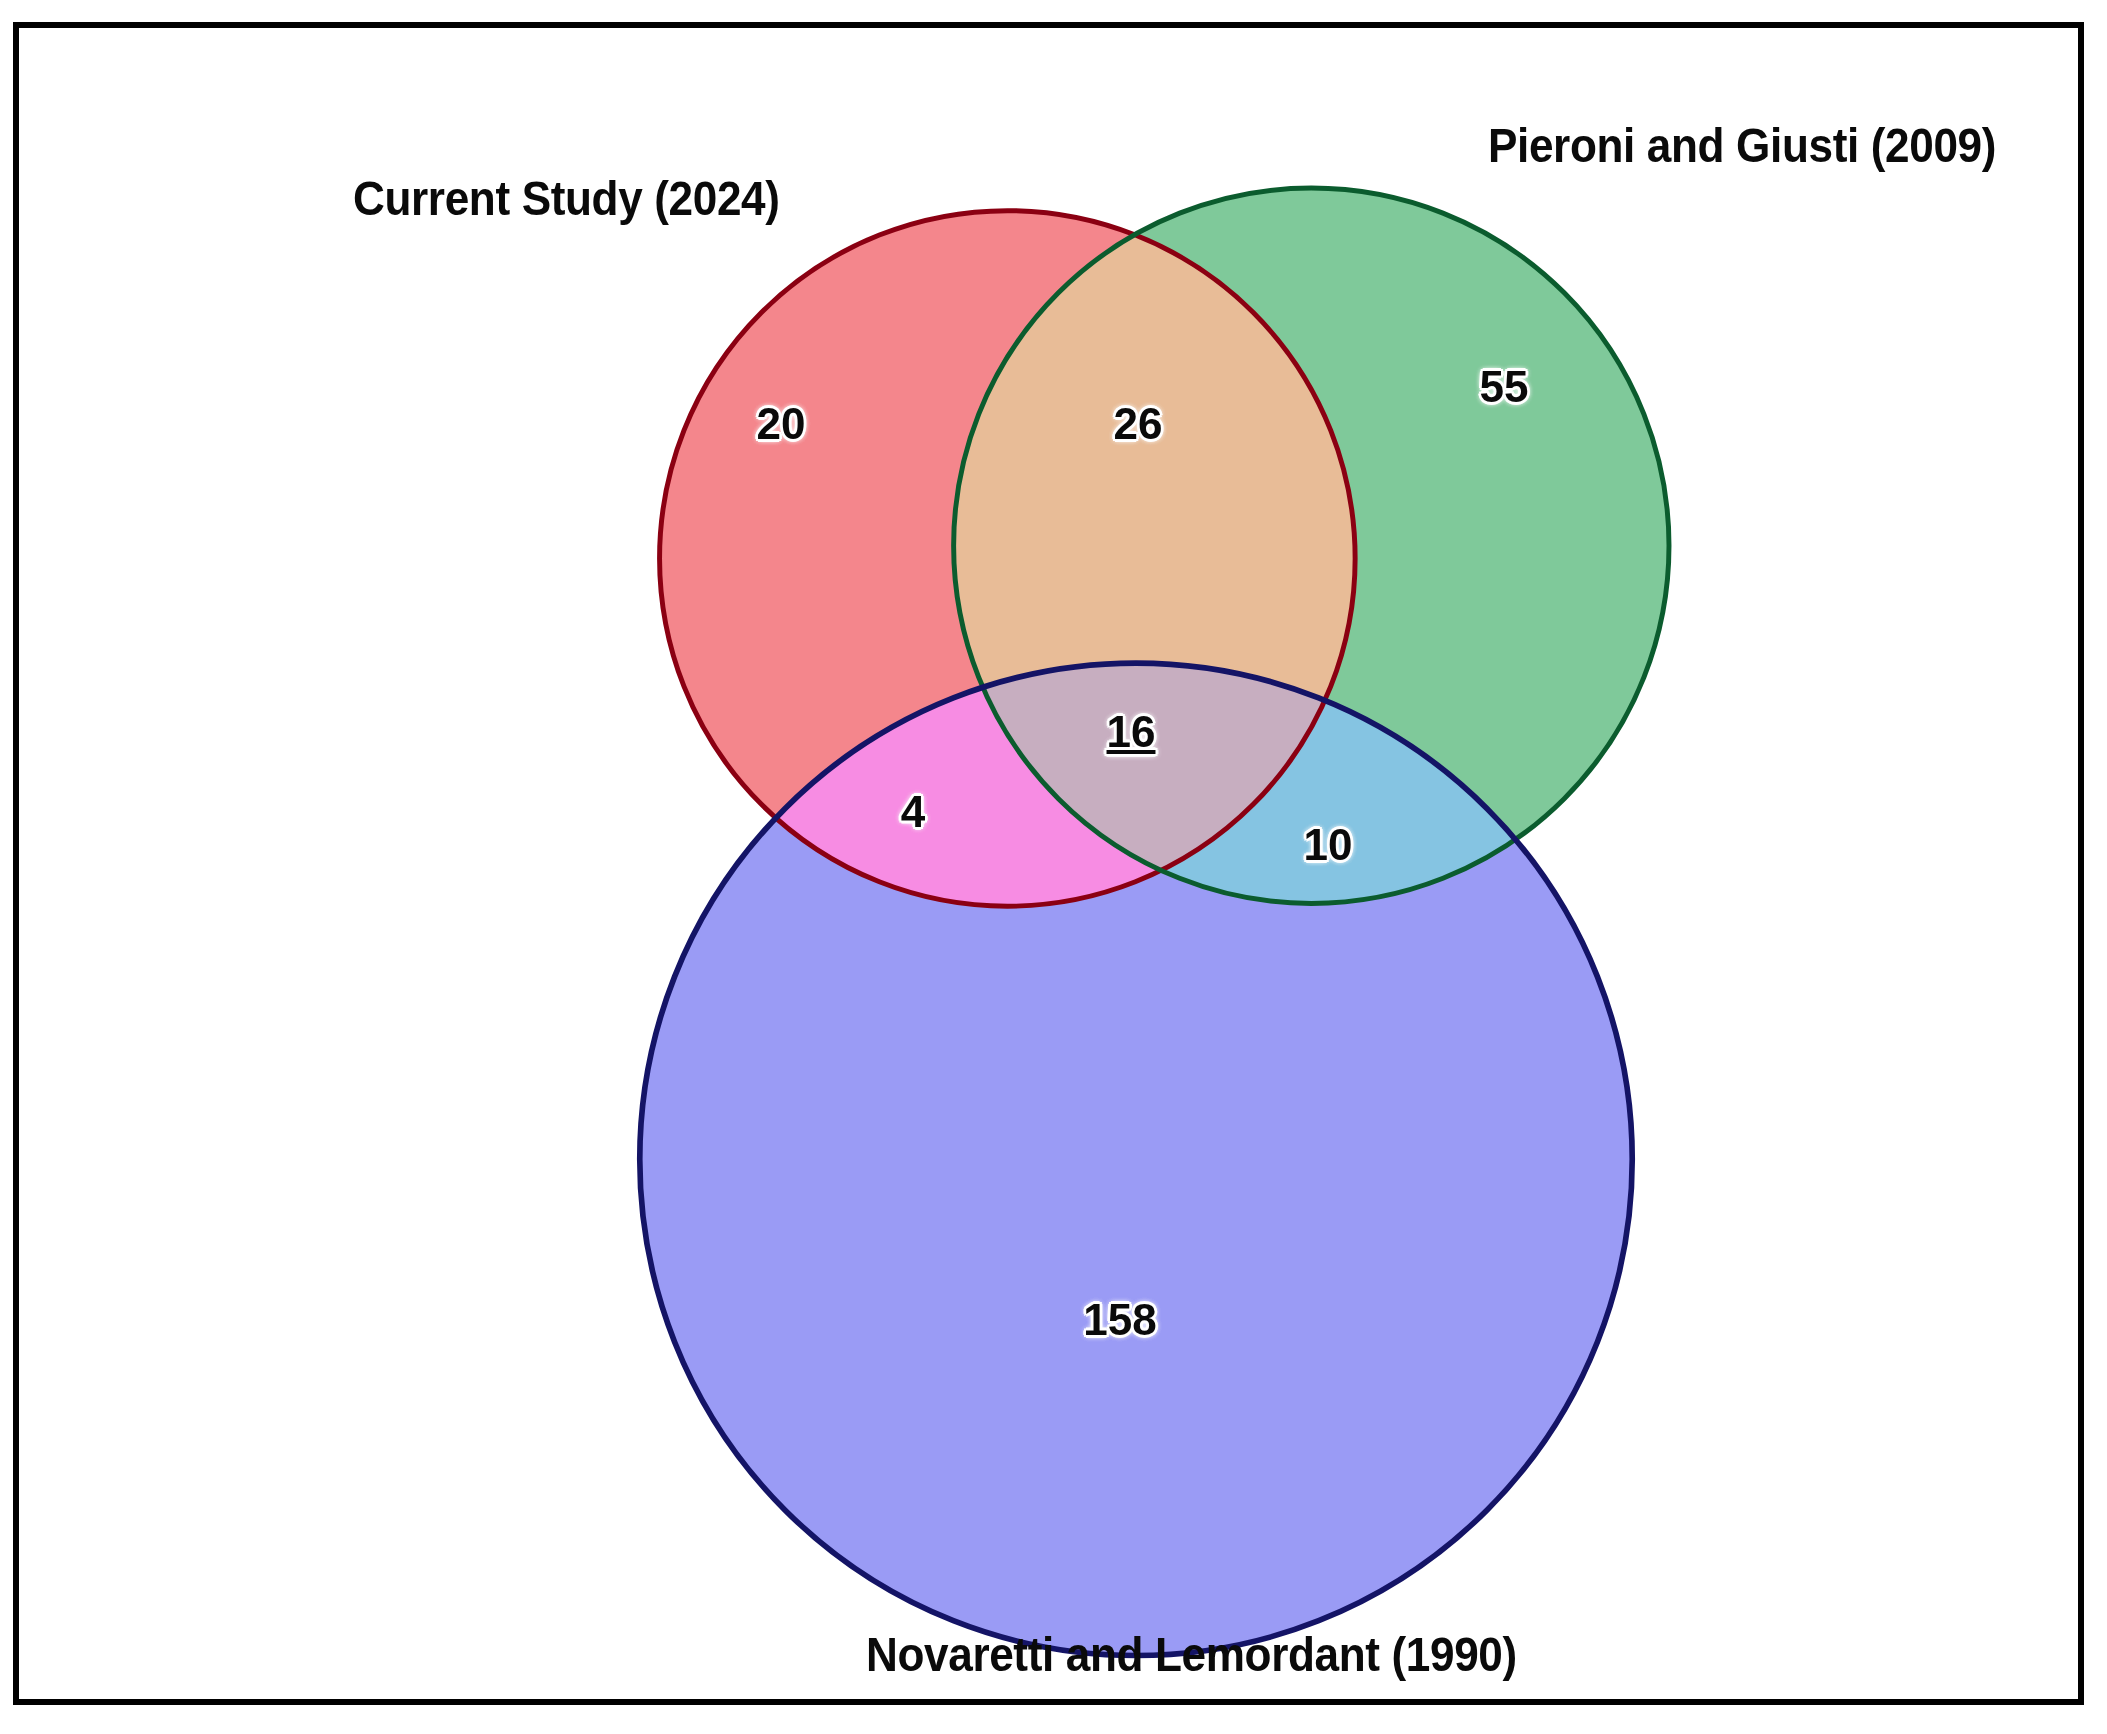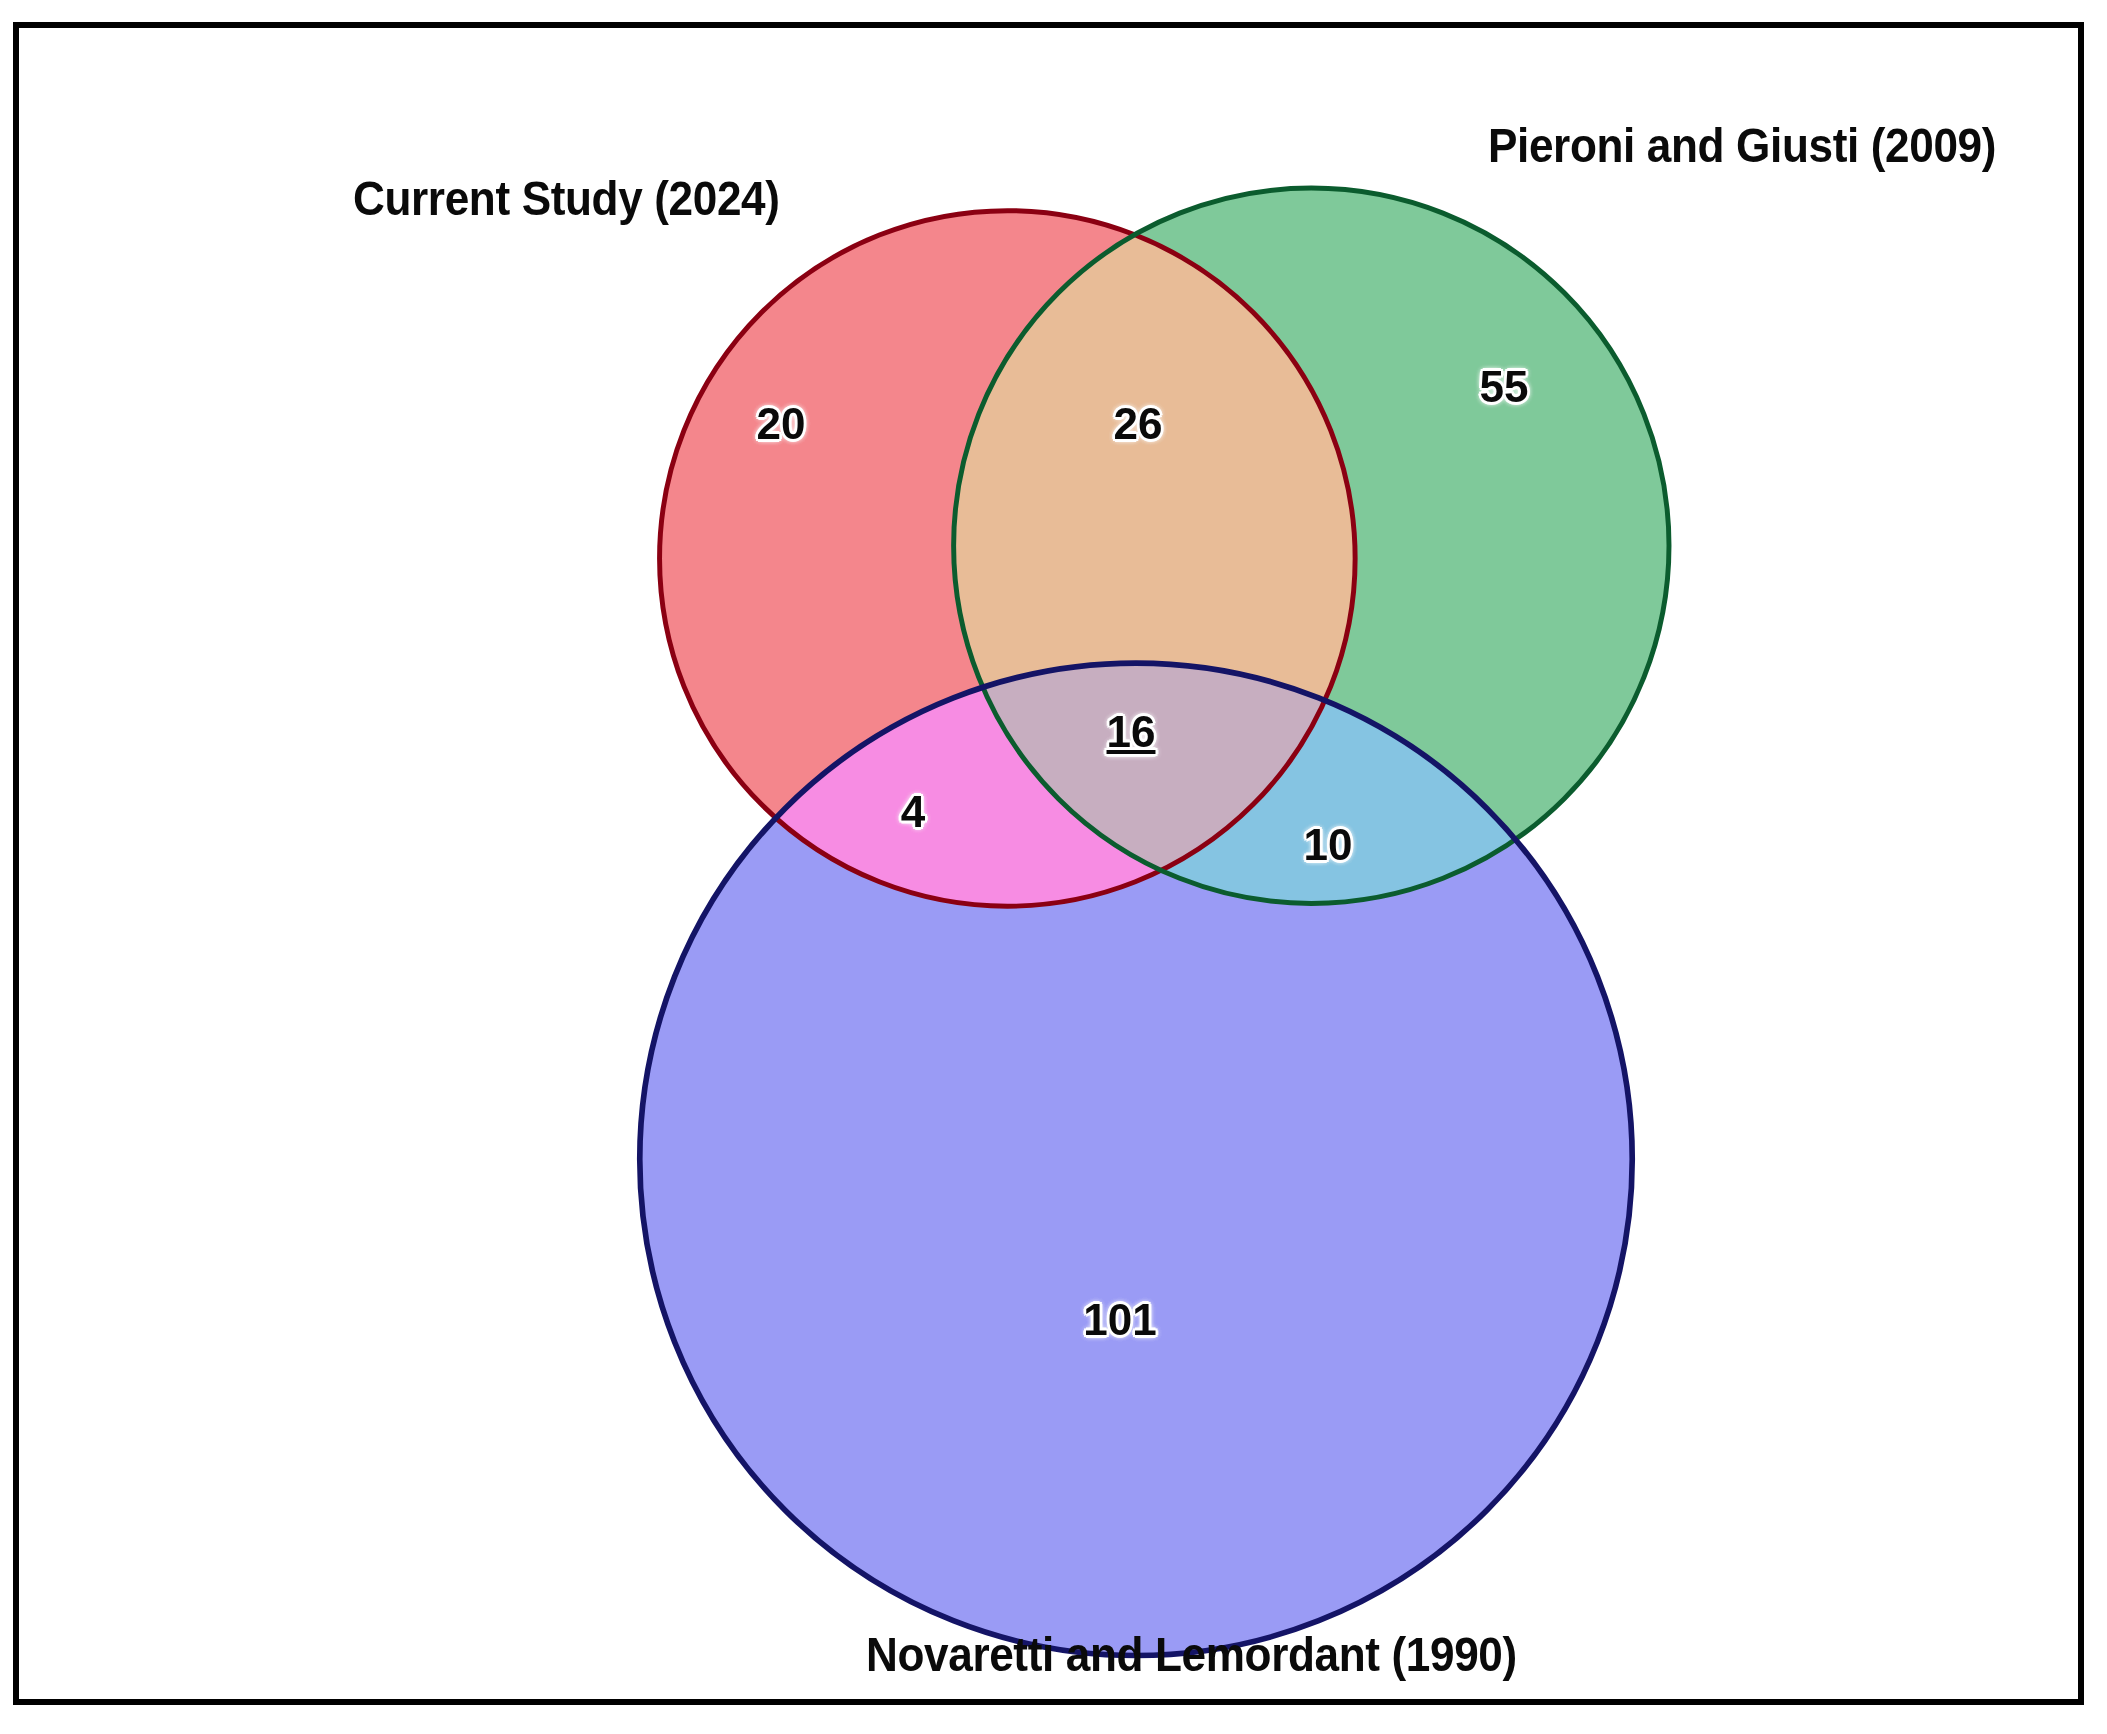--- a/index.html
+++ b/index.html
@@ -146,16 +146,16 @@
   <div class="count" id="count-ab">26</div>
 
   <div class="count" id="count-b-only">55</div>
 
   <div class="count" id="count-abc">16</div>
 
   <div class="count" id="count-ac">4</div>
 
   <div class="count" id="count-bc">10</div>
 
-  <div class="count" id="count-c-only">101</div>
+  <div class="count" id="count-c-only">158</div>
 
 </div>
 
 
 </body></html>

